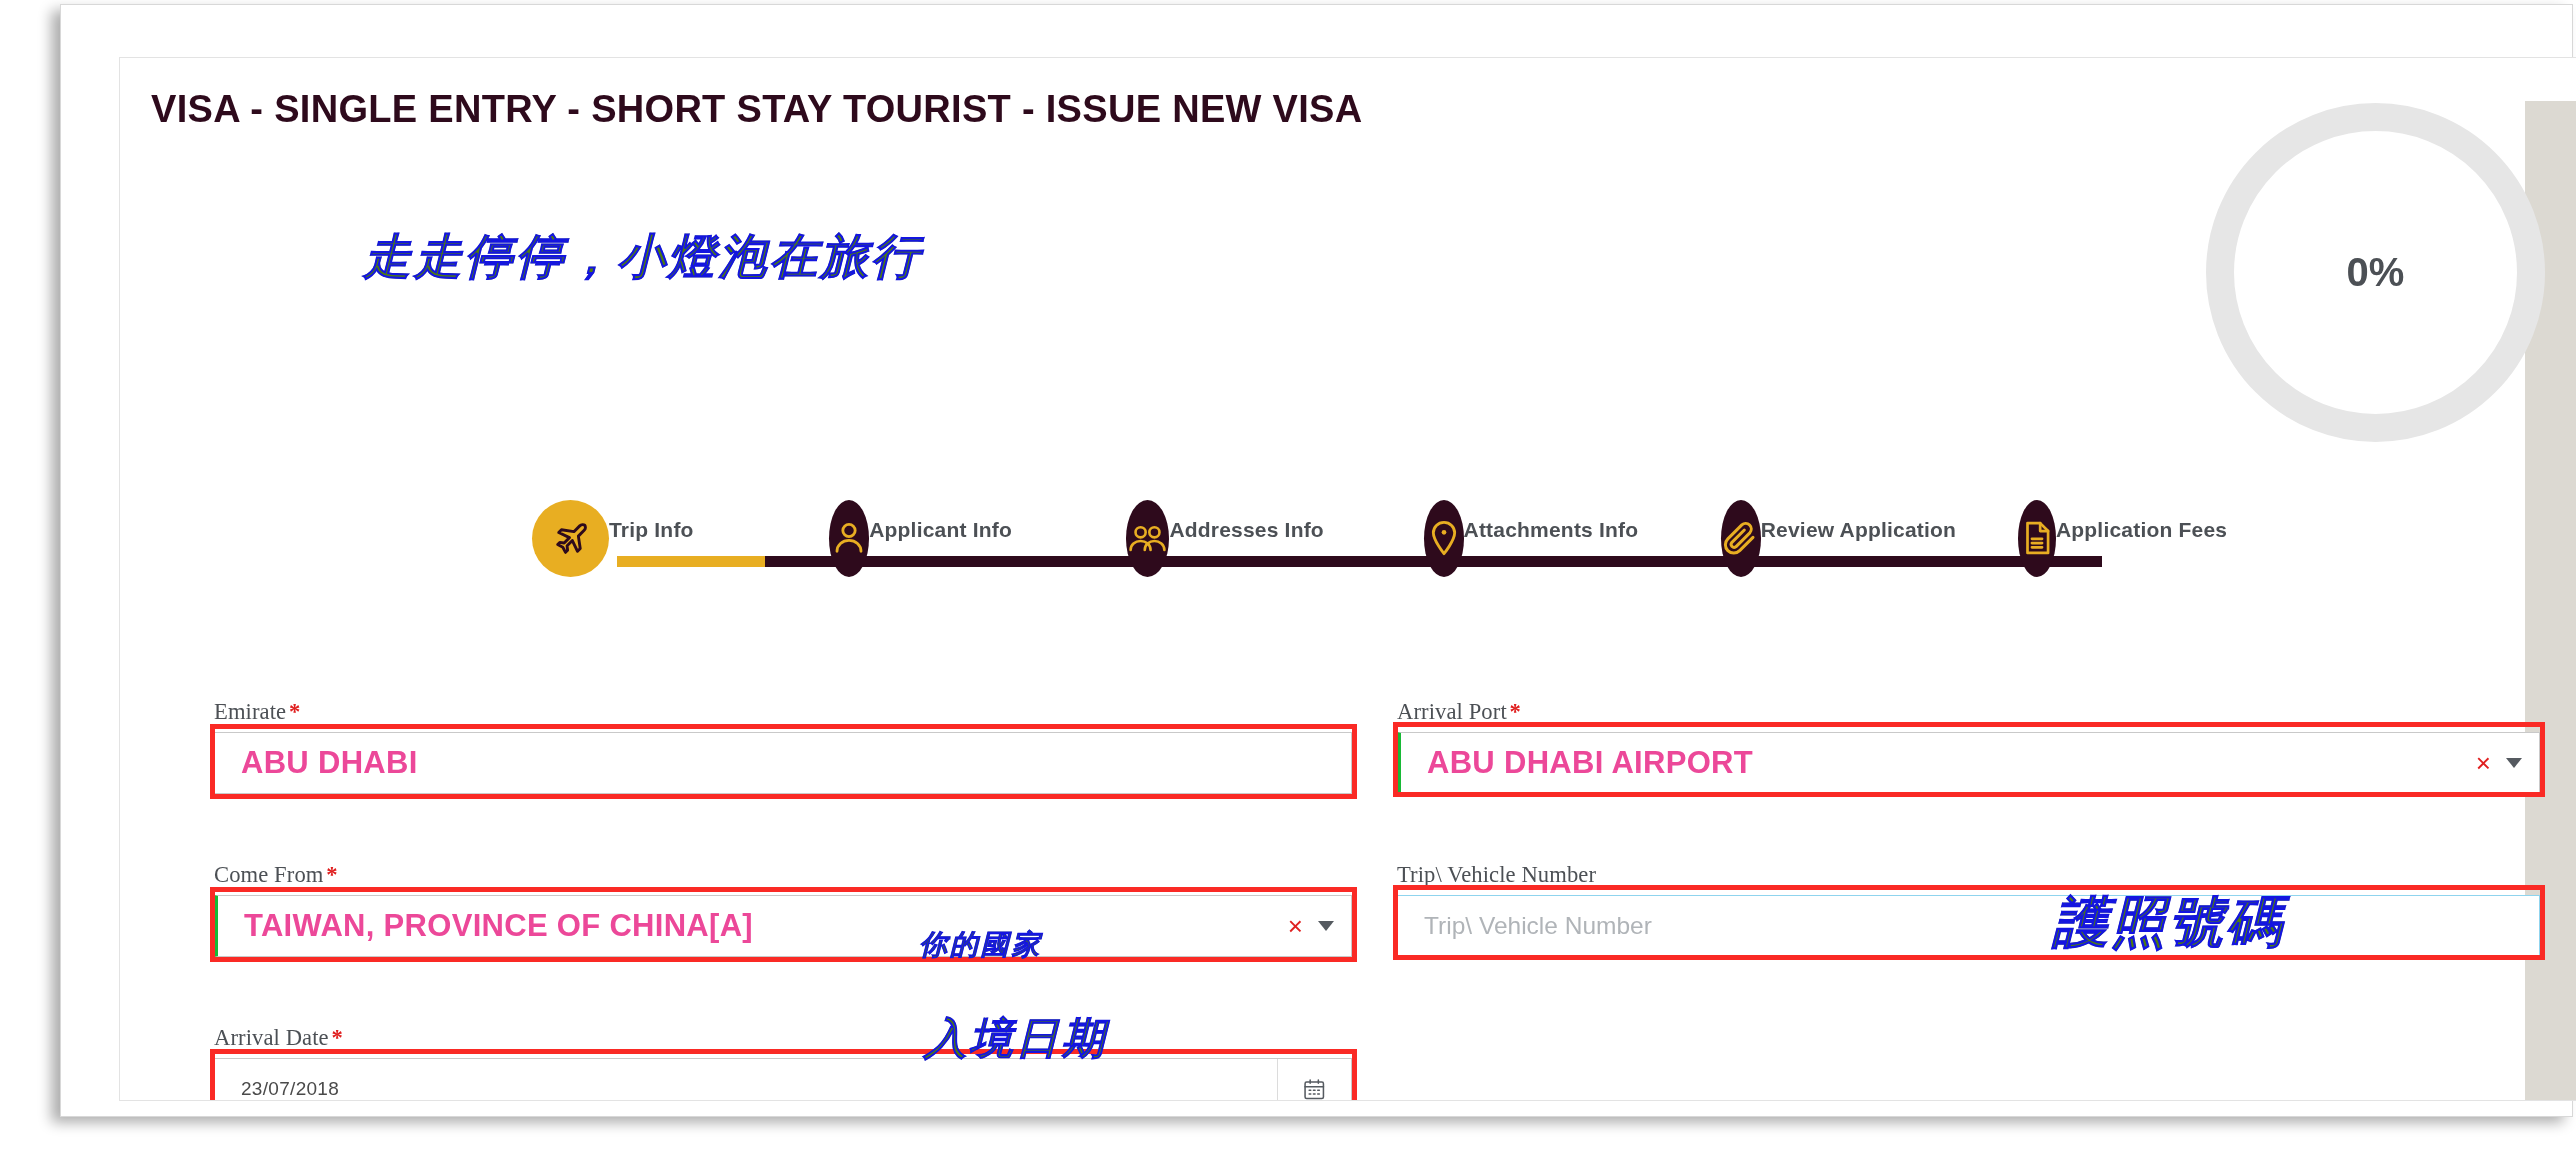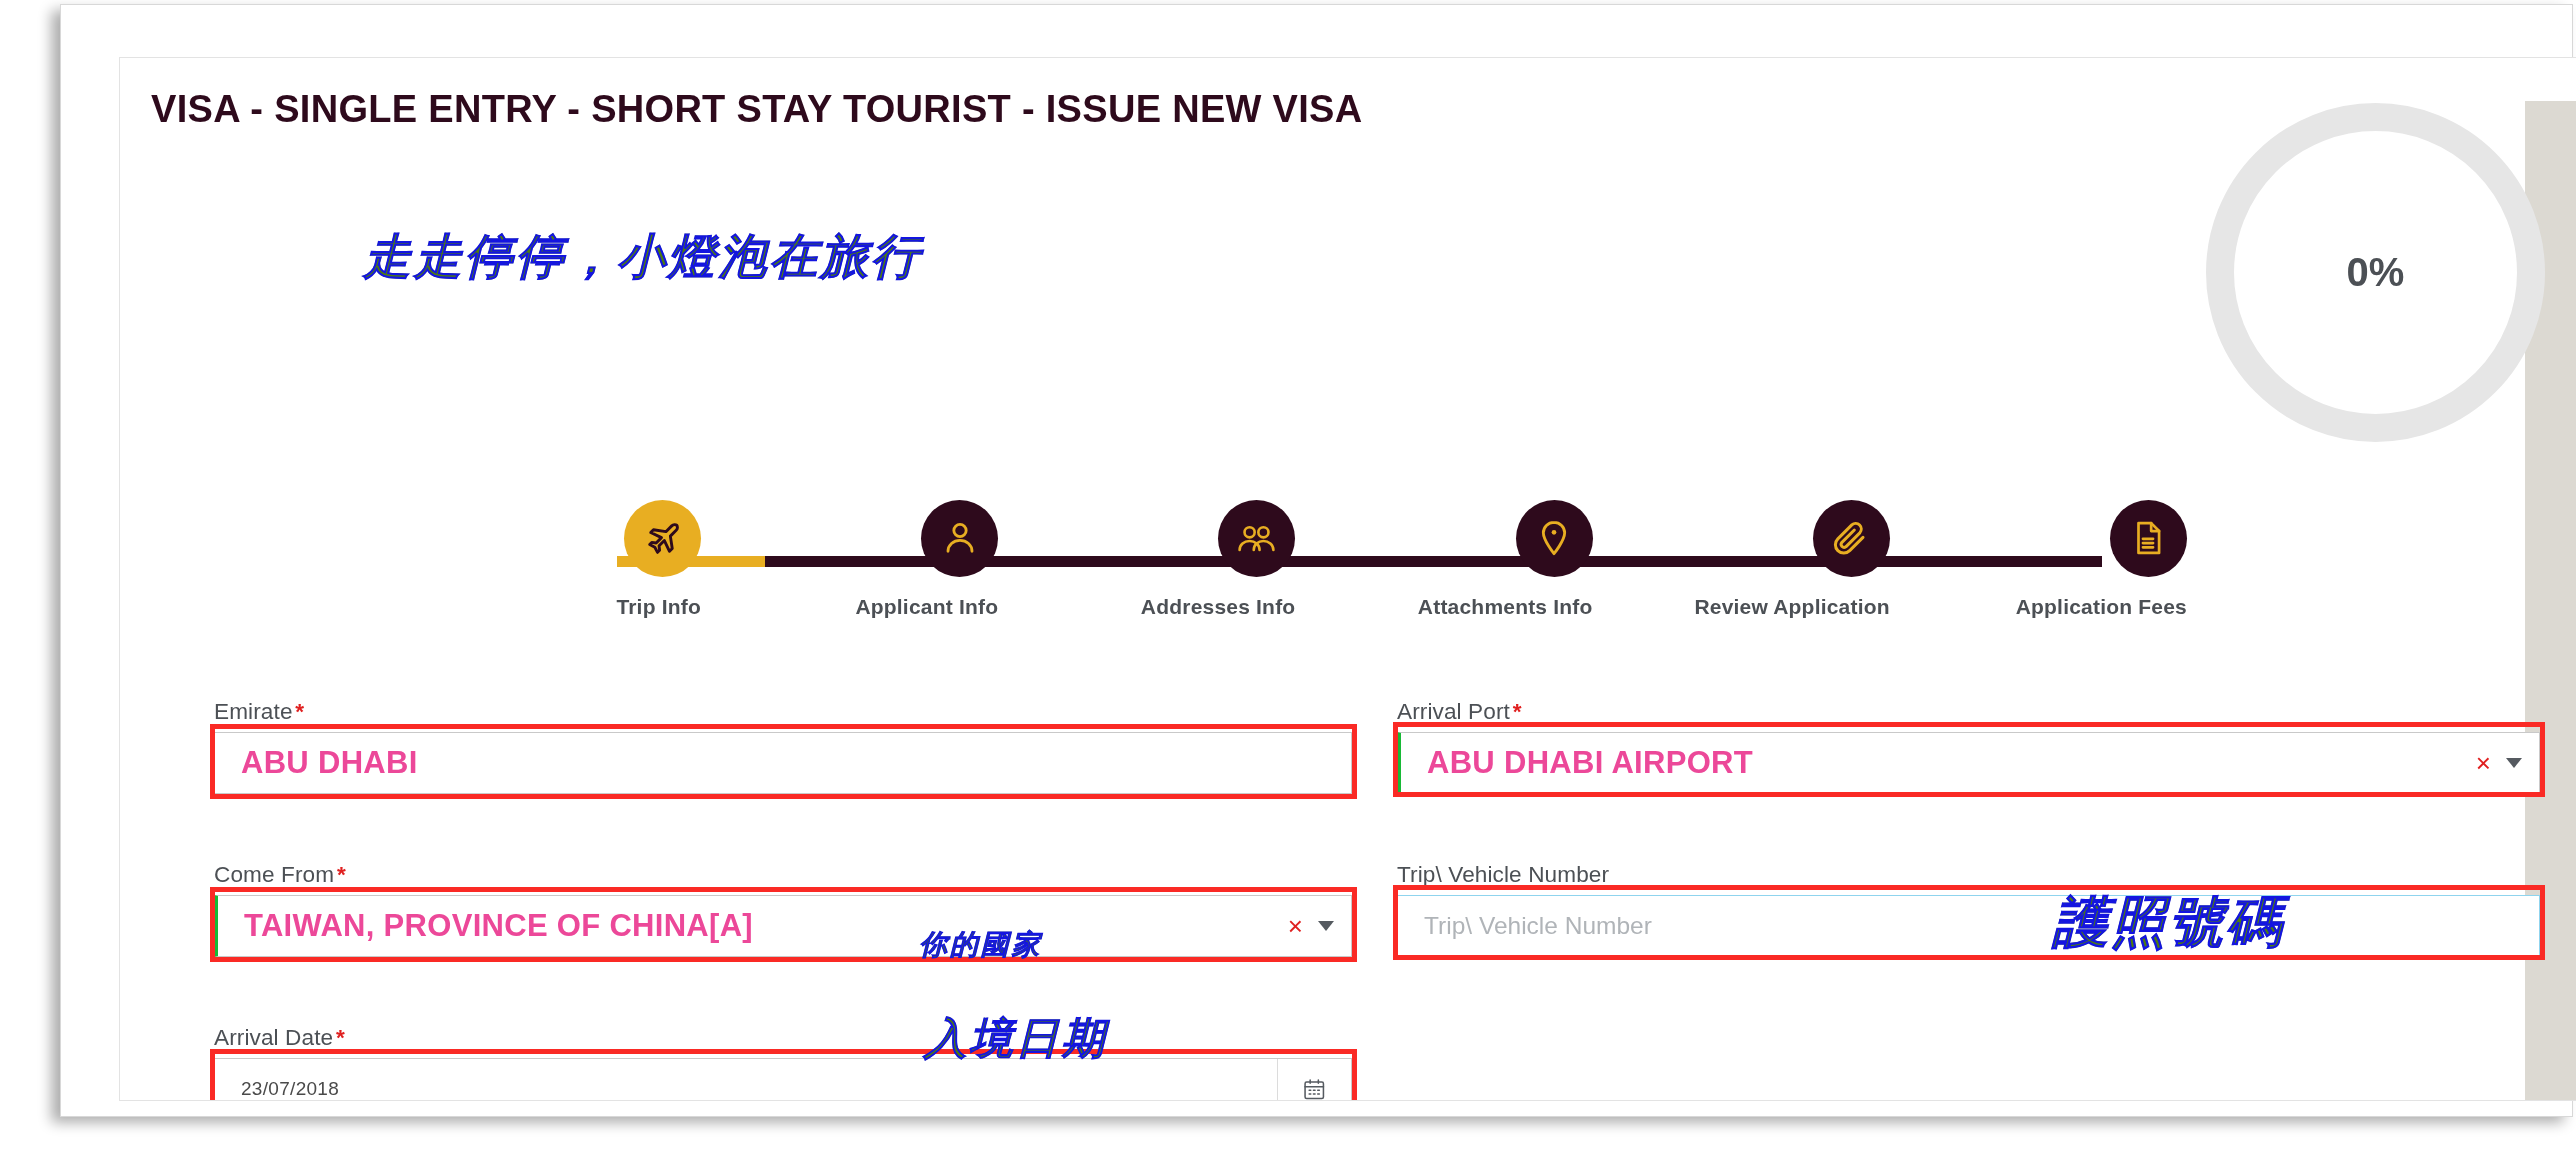--- a/index.html
+++ b/index.html
@@ -127,22 +127,22 @@
   }
   .steps-row {
     position: absolute;
     left: 0; right: 0; top: 0;
     display: flex;
     justify-content: space-between;
   }
   .step {
     width: 169px;
     display: flex;
-    flex-direction: column;
-    align-items: flex-end;
+    flex-direction: row;
+    align-items: flex-start;
   }
   .step-circle {
     width: 77px;
     height: 77px;
     border-radius: 50%;
     background: #2e0a1c;
     display: flex;
     align-items: center;
     justify-content: center;
     position: relative;
@@ -169,20 +169,21 @@
   .f-come     { left: 94px;  top: 193px; width: 1138px; }
   .f-vehicle  { left: 1277px; top: 193px; width: 1143px; }
   .f-date     { left: 94px;  top: 356px; width: 1138px; }
 
   .field-label {
     font-size: 22.6px;
     color: #4c5055;
     margin-bottom: 7.5px;
     white-space: nowrap;
     letter-spacing: 0.1px;
+    font-family: Liberation Serif, serif;
   }
   .req { color: #e02020; font-weight: bold; margin-left: 2.8px; }
 
   .input-box {
     position: relative;
     height: 62px;
     background: #ffffff;
     border: 0.9px solid #c9c9c9;
     box-sizing: border-box;
     display: flex;

